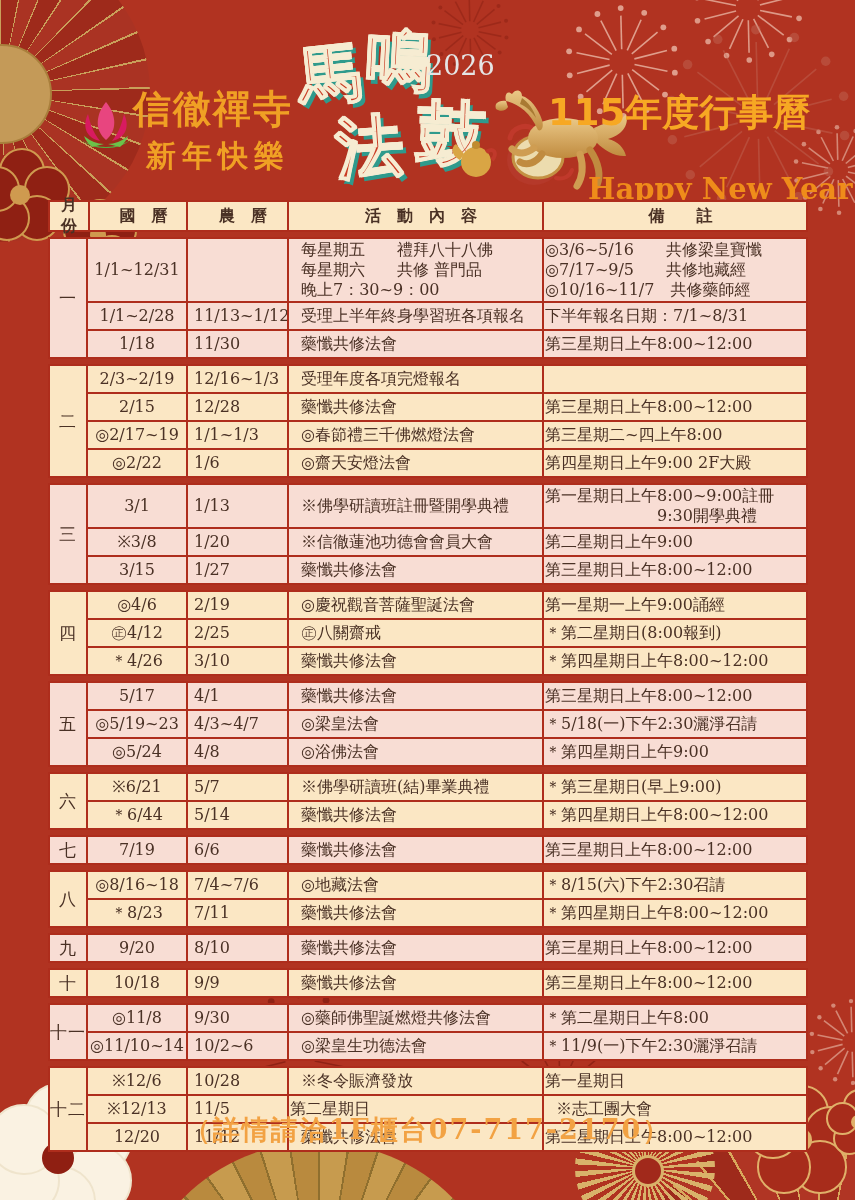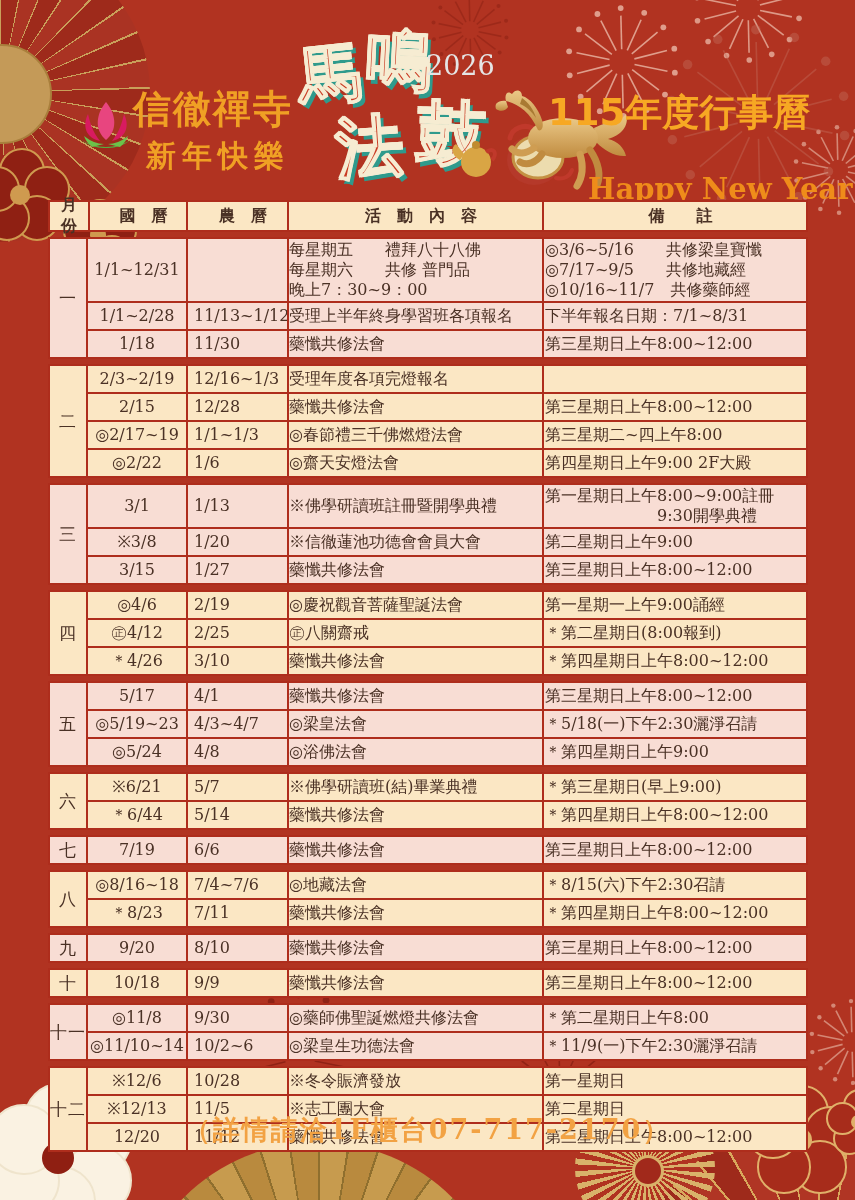--- a/index.html
+++ b/index.html
@@ -41,21 +41,21 @@
   .month-group.tone-cream{background:#fbe7c4;}
   .month-label{display:flex;align-items:center;justify-content:center;border-right:2px solid #ae2d1c;
     font-size:17px;letter-spacing:1px;}
   .rows{display:flex;flex-direction:column;}
   .row{display:grid;grid-template-columns:98px 101px 255px 1fr;border-top:2px solid #ae2d1c;}
   .row:first-child{border-top:none;}
   .cell{display:flex;align-items:center;min-height:24px;padding:1px 0;line-height:20px;white-space:pre-wrap;
     border-left:2px solid #ae2d1c;}
   .cell.solar{border-left:none;justify-content:center;text-align:center;}
   .cell.lunar{padding-left:6px;}
-  .cell.activity{padding-left:0;}
+  .cell.activity{padding-left:12px;}
   .cell.note{padding-left:1px;}
   
   .footer-line{position:absolute;left:0;top:1112px;width:100%;text-align:center;z-index:6;
     color:#f2a243;font-size:27px;font-weight:600;letter-spacing:2px;}
 </style>
 </head>
 <body>
 
 <div class="page">
 
@@ -622,22 +622,22 @@
           <div class="rows">
             <div class="row">
               <div class="cell solar">※12/6</div>
               <div class="cell lunar">10/28</div>
               <div class="cell activity">※冬令賑濟發放</div>
               <div class="cell note">第一星期日</div>
             </div>
             <div class="row">
               <div class="cell solar">※12/13</div>
               <div class="cell lunar">11/5</div>
+              <div class="cell note">第二星期日</div>
               <div class="cell activity">※志工團大會</div>
-              <div class="cell note">第二星期日</div>
             </div>
             <div class="row">
               <div class="cell solar">12/20</div>
               <div class="cell lunar">11/12</div>
               <div class="cell activity">藥懺共修法會</div>
               <div class="cell note">第三星期日上午8:00~12:00</div>
             </div>
           </div>
         </div>
       </div>

